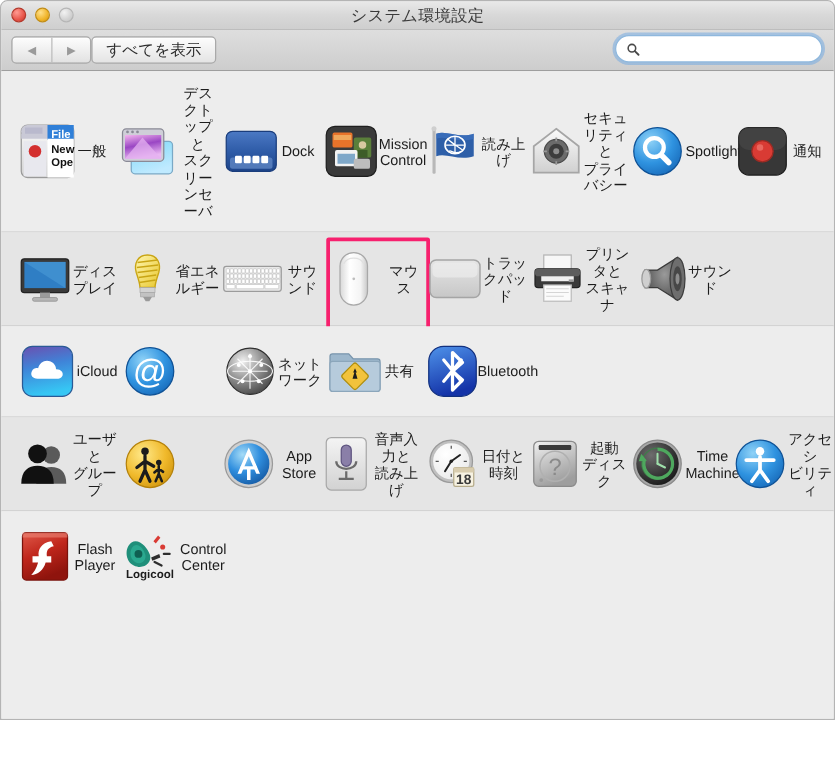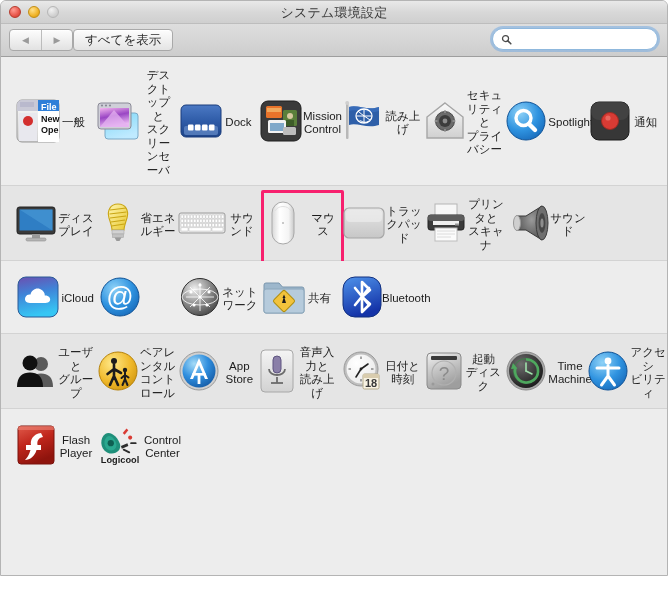--- a/index.html
+++ b/index.html
@@ -579,22 +579,20 @@
               </defs>
       <circle cx="22" cy="22" r="19" fill="url(#pc)" stroke="#b5820b"></circle>
       <g fill="#1c1c1c">
         <circle cx="18" cy="12" r="3"></circle>
         <path d="M18 15.5 L18 27 M18 20 L11.5 25 M18 20 L25 24 M18 27 L14 36 M18 27 L22 36" stroke="#1c1c1c" stroke-width="2.6" fill="none" stroke-linecap="round"></path>
         <circle cx="29" cy="21" r="2.2"></circle>
         <path d="M29 23.5 L29 30 M29 26 L25.5 29 M29 26 L32.5 28.5 M29 30 L26.5 36 M29 30 L31.5 36" stroke="#1c1c1c" stroke-width="2" fill="none" stroke-linecap="round"></path>
       </g>
     </svg>
           </div>
-          <div class="lb">ペアレンタル
-コントロール</div>
         </div>
         <div class="pref">
           <div class="ic">
     <svg width="44" height="44" viewBox="0 0 44 44">
       <defs>
                 <radialGradient id="as" cx="0.35" cy="0.28" r="0.85">
         <stop offset="0" stop-color="#a5dcf7"></stop>
                   <stop offset="0.5" stop-color="#2f8ede"></stop>
         <stop offset="1" stop-color="#12539c"></stop>
                 </radialGradient>

